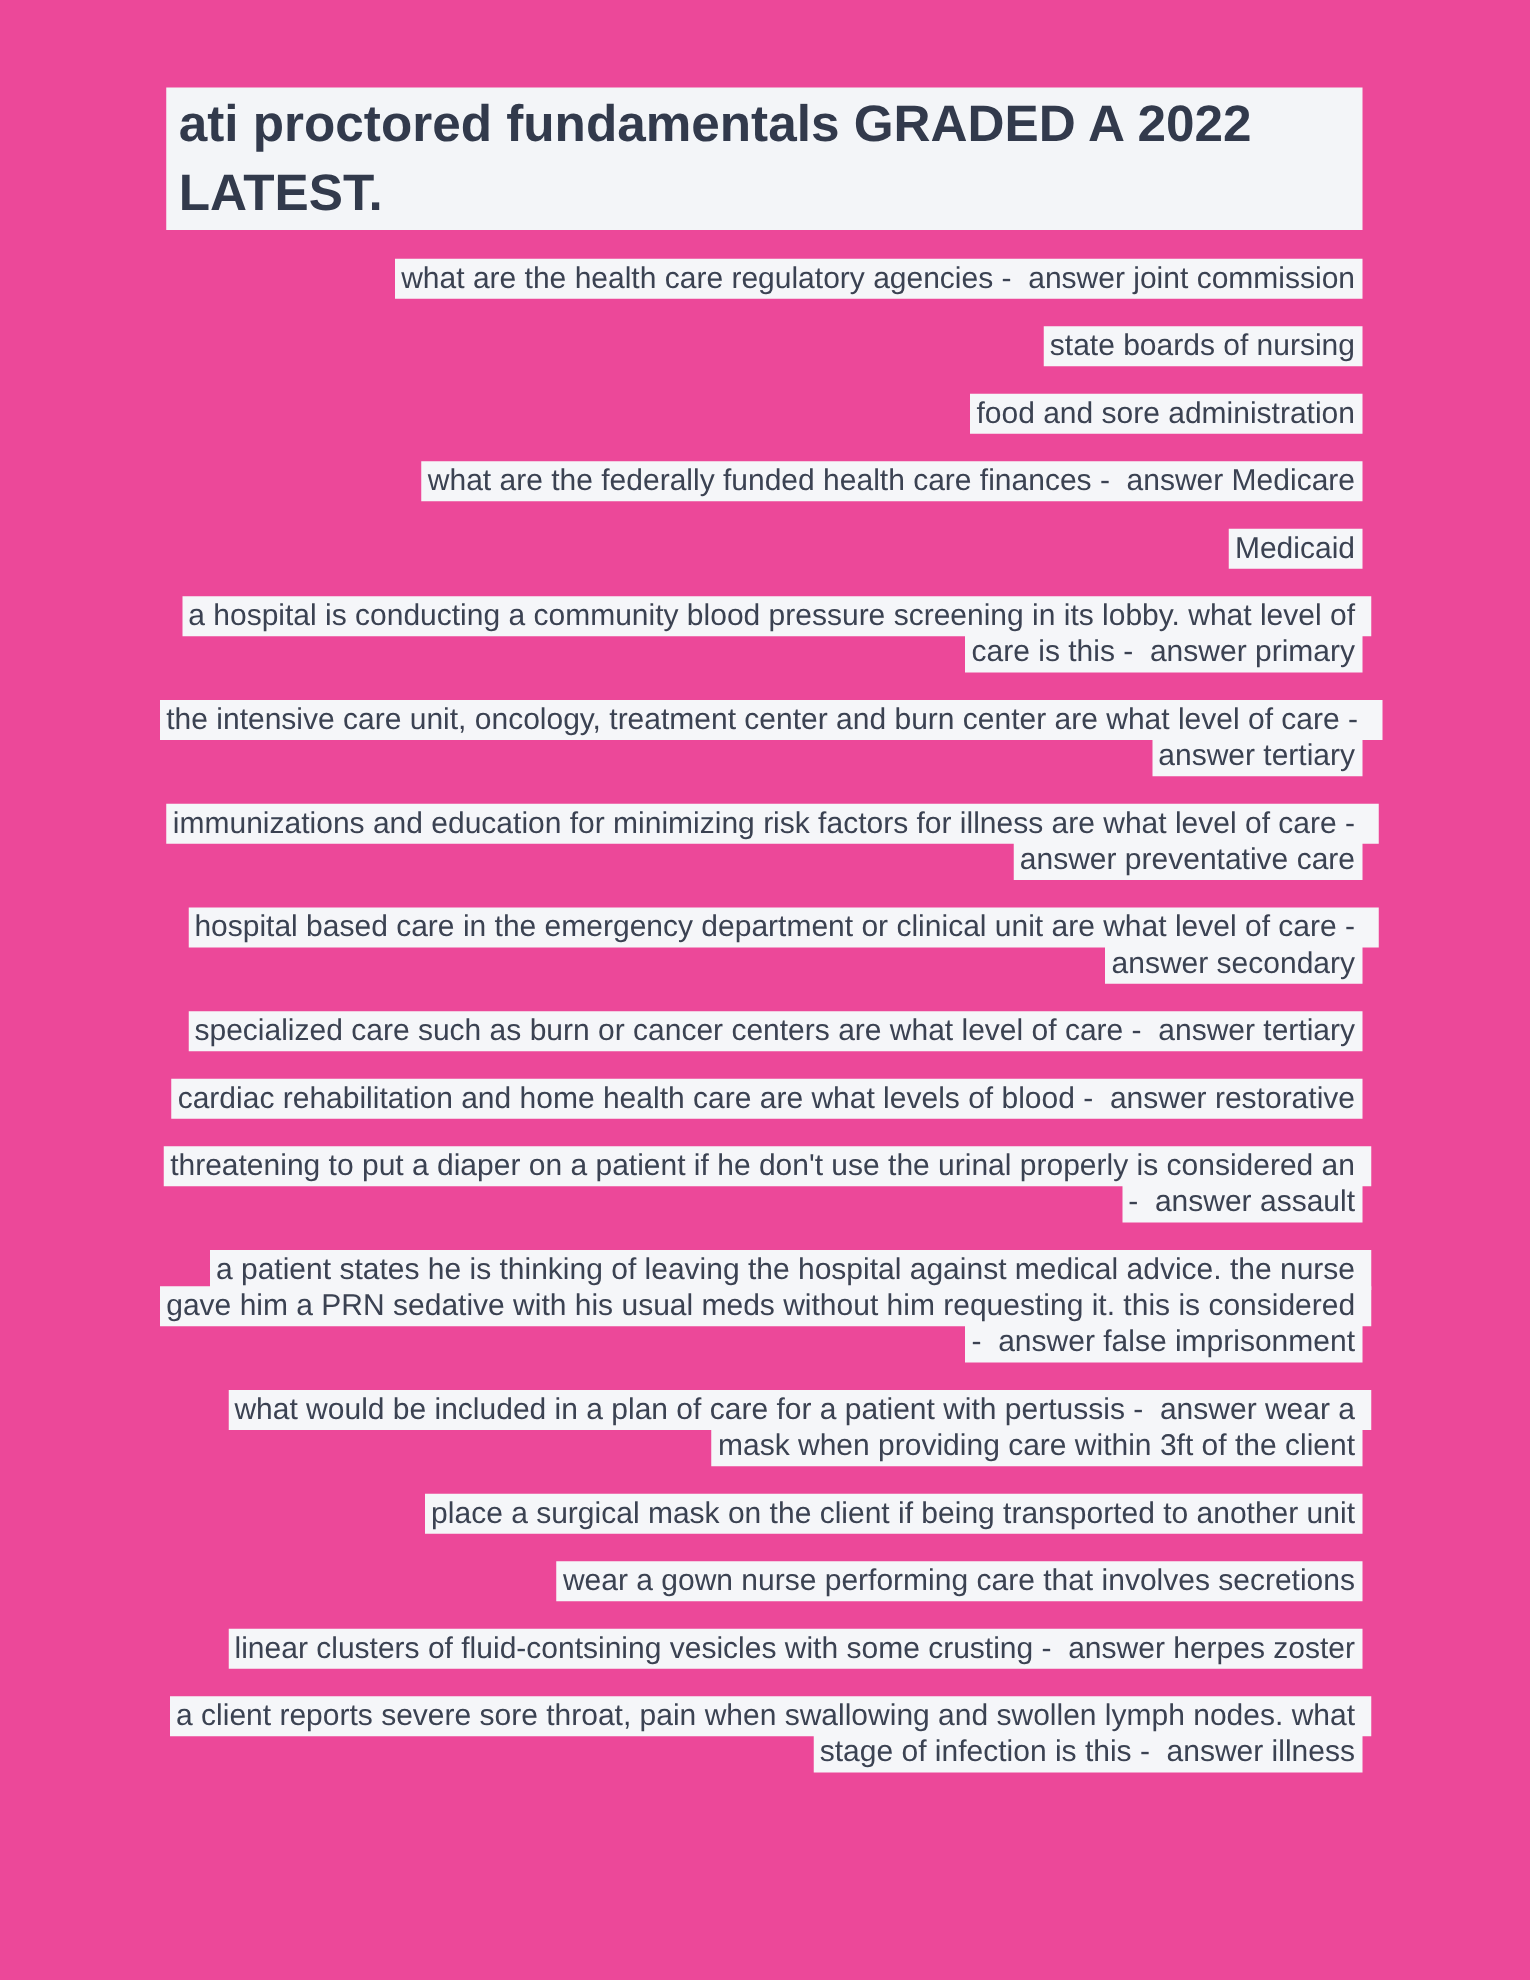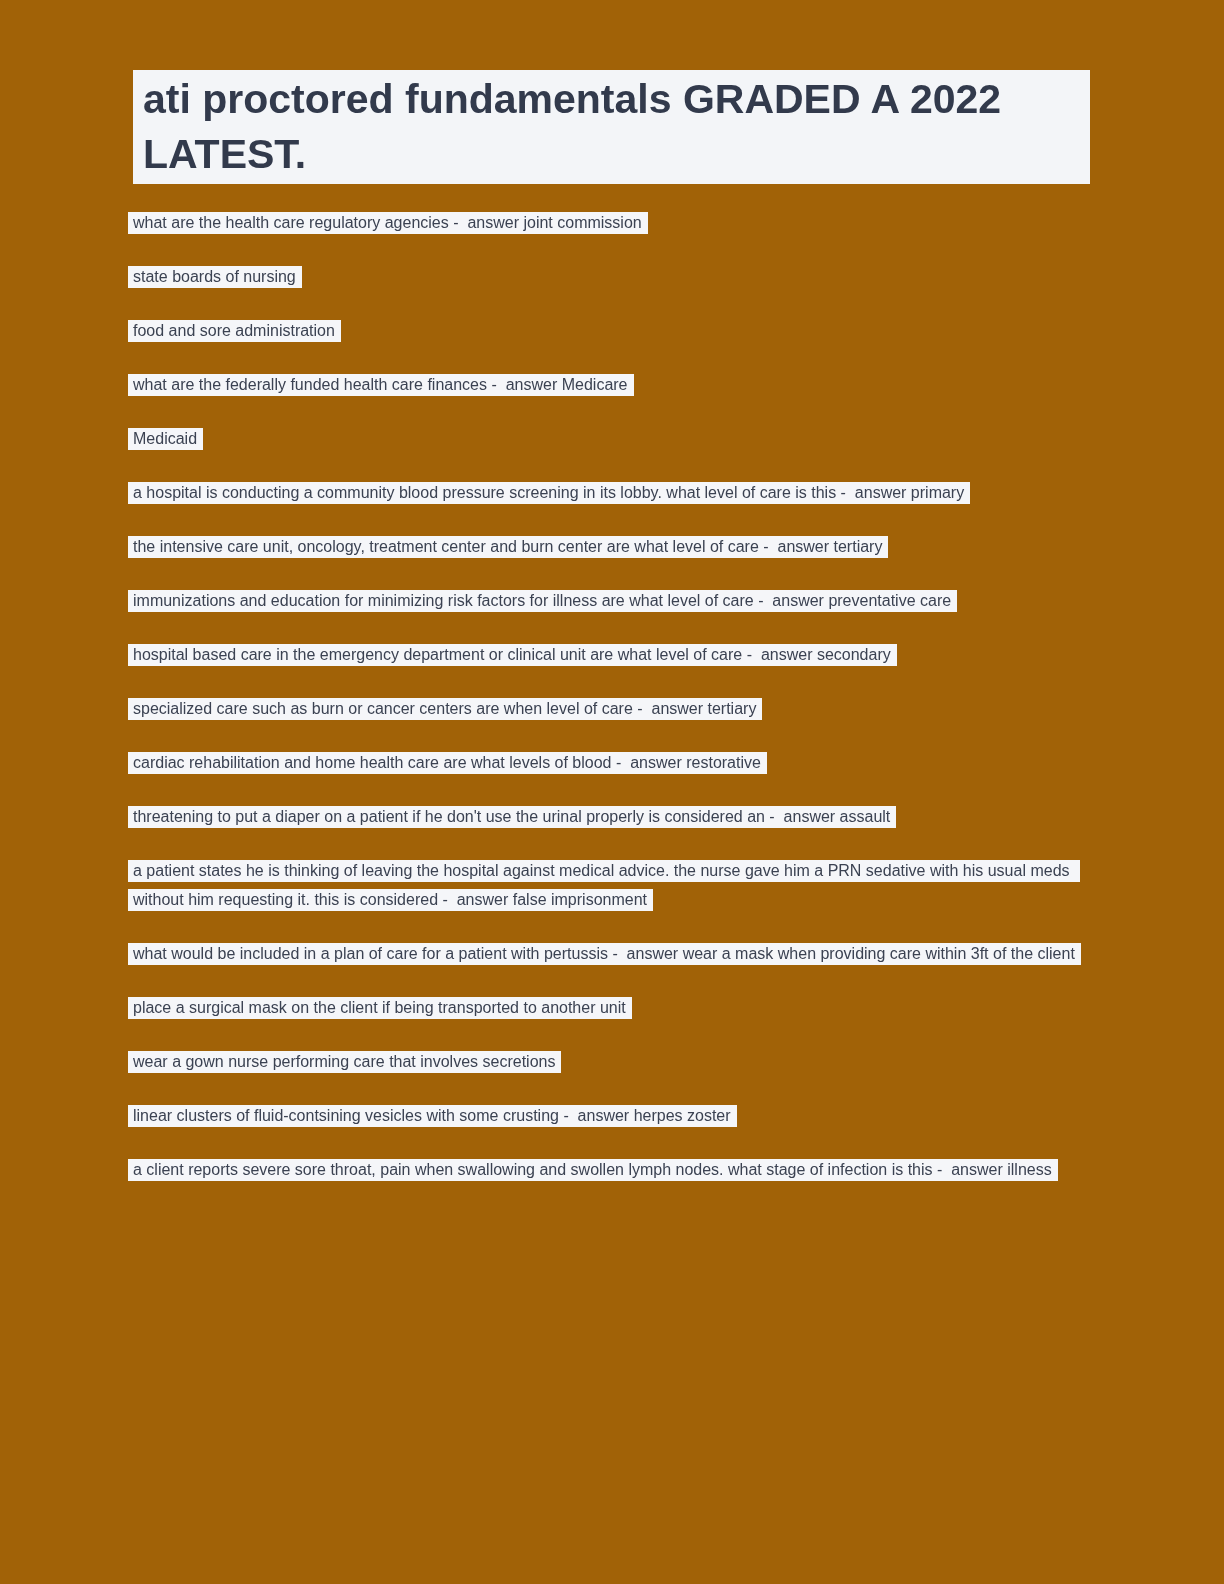--- a/index.html
+++ b/index.html
@@ -5,42 +5,43 @@
   html, body {
     margin: 0;
     padding: 0;
     background: #ffffff;
   }
   .page {
     position: relative;
     width: 1224px;
     height: 1584px;
     margin: 0 auto;
-    background: #a16207;
+    background: #ec4899;
     box-sizing: border-box;
     padding: 70px 134px 0 133px;
     font-family: "Liberation Sans", "DejaVu Sans", sans-serif;
     overflow: hidden;
   }
   .doc-title {
     margin: 0 0 24px 0;
     padding: 2px 16px 2px 10px;
     background: #f3f5f8;
     color: #323a4c;
     font-size: 41px;
     line-height: 55px;
     font-weight: bold;
     letter-spacing: 0px;
   }
   .doc-body p {
     margin: 0 0 25px 0;
-    font-size: 16px;
+    font-size: 24px;
     line-height: 29px;
     color: #3b4252;
     font-weight: 400;
+    text-align: right;
   }
   .hl {
     background: #f5f6f9;
     padding: 2px 6px 3px 5px;
     margin-left: -5px;
     white-space: pre-wrap;
     -webkit-box-decoration-break: clone;
     box-decoration-break: clone;
   }
 </style>
@@ -53,21 +54,21 @@
   <div class="doc-body">
     <p><span class="hl">what are the health care regulatory agencies -  answer joint commission</span></p>
     <p><span class="hl">state boards of nursing</span></p>
     <p><span class="hl">food and sore administration</span></p>
     <p><span class="hl">what are the federally funded health care finances -  answer Medicare</span></p>
     <p><span class="hl">Medicaid</span></p>
     <p><span class="hl">a hospital is conducting a community blood pressure screening in its lobby. what level of care is this -  answer primary</span></p>
     <p><span class="hl">the intensive care unit, oncology, treatment center and burn center are what level of care -  answer tertiary</span></p>
     <p><span class="hl">immunizations and education for minimizing risk factors for illness are what level of care -  answer preventative care</span></p>
     <p><span class="hl">hospital based care in the emergency department or clinical unit are what level of care -  answer secondary</span></p>
-    <p><span class="hl">specialized care such as burn or cancer centers are when level of care -  answer tertiary</span></p>
+    <p><span class="hl">specialized care such as burn or cancer centers are what level of care -  answer tertiary</span></p>
     <p><span class="hl">cardiac rehabilitation and home health care are what levels of blood -  answer restorative</span></p>
     <p><span class="hl">threatening to put a diaper on a patient if he don't use the urinal properly is considered an -  answer assault</span></p>
     <p><span class="hl">a patient states he is thinking of leaving the hospital against medical advice. the nurse gave him a PRN sedative with his usual meds without him requesting it. this is considered -  answer false imprisonment</span></p>
     <p><span class="hl">what would be included in a plan of care for a patient with pertussis -  answer wear a mask when providing care within 3ft of the client</span></p>
     <p><span class="hl">place a surgical mask on the client if being transported to another unit</span></p>
     <p><span class="hl">wear a gown nurse performing care that involves secretions</span></p>
     <p><span class="hl">linear clusters of fluid-contsining vesicles with some crusting -  answer herpes zoster</span></p>
     <p><span class="hl">a client reports severe sore throat, pain when swallowing and swollen lymph nodes. what stage of infection is this -  answer illness</span></p>
   </div>
 </div>

